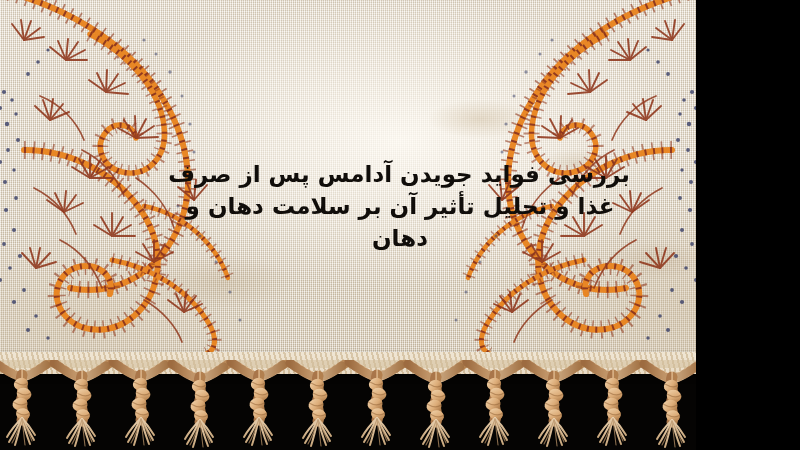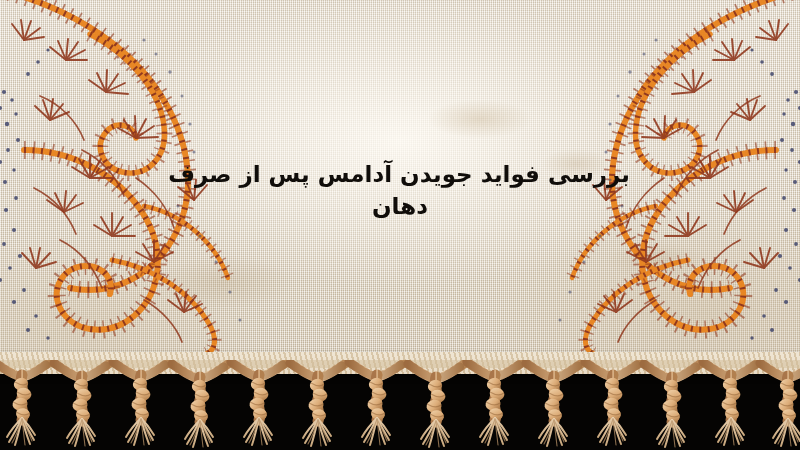--- a/index.html
+++ b/index.html
@@ -2,21 +2,21 @@
 <html><head>
 <meta charset="utf-8">
 <style>
   html, body {
     margin: 0;
     padding: 0;
     background: #000;
   }
   #stage {
     position: relative;
-    width: 800px;
+    width: 696px;
     height: 450px;
     overflow: hidden;
     background: #050403;
     font-family: "DejaVu Sans", sans-serif;
   }
 
   
   .fabric {
     position: absolute;
     left: 0;
@@ -462,20 +462,21 @@
             <circle cx="246" cy="320" r="1.5"></circle>
         </g>
       </g>
     </svg>
   </div>
 
   <div class="fabric-edge"></div>
 
   <div class="title-block">
     <div class="title-line">بررسی فواید جویدن آدامس پس از صرف</div>
+    <div class="title-line">غذا و تحلیل تأثیر آن بر سلامت دهان و</div>
     <div class="title-line">دهان</div>
   </div>
 
   <div class="fringe">
     <svg width="800" height="90" viewBox="0 0 800 90">
       <defs>
         <linearGradient id="cordg" x1="0" y1="0" x2="1" y2="0">
           <stop offset="0%" stop-color="#a9764a"></stop>
           <stop offset="35%" stop-color="#e7bd8e"></stop>
           <stop offset="60%" stop-color="#f2d6b0"></stop>

